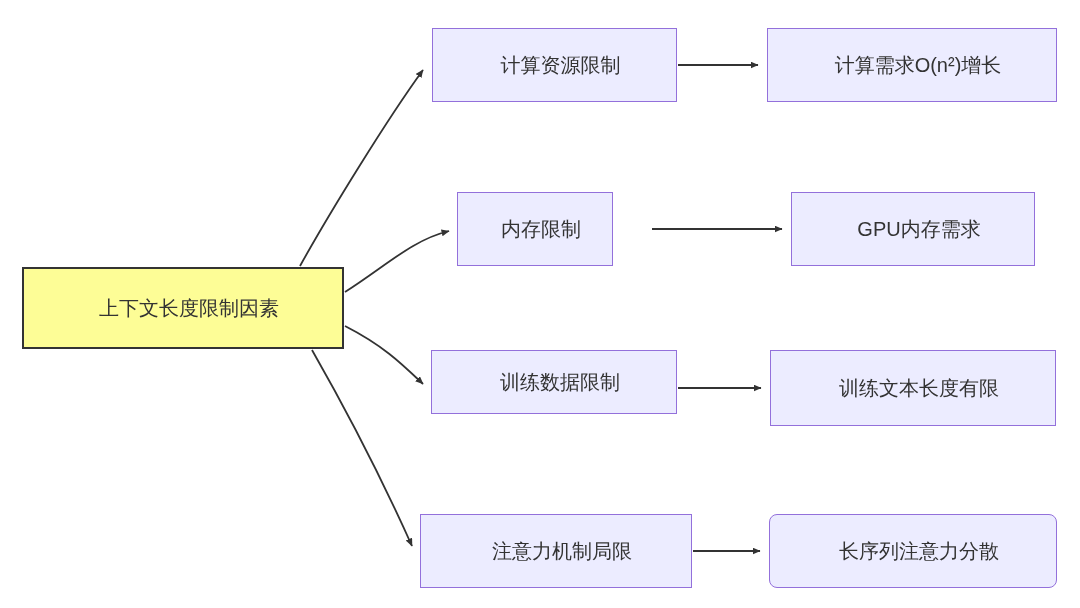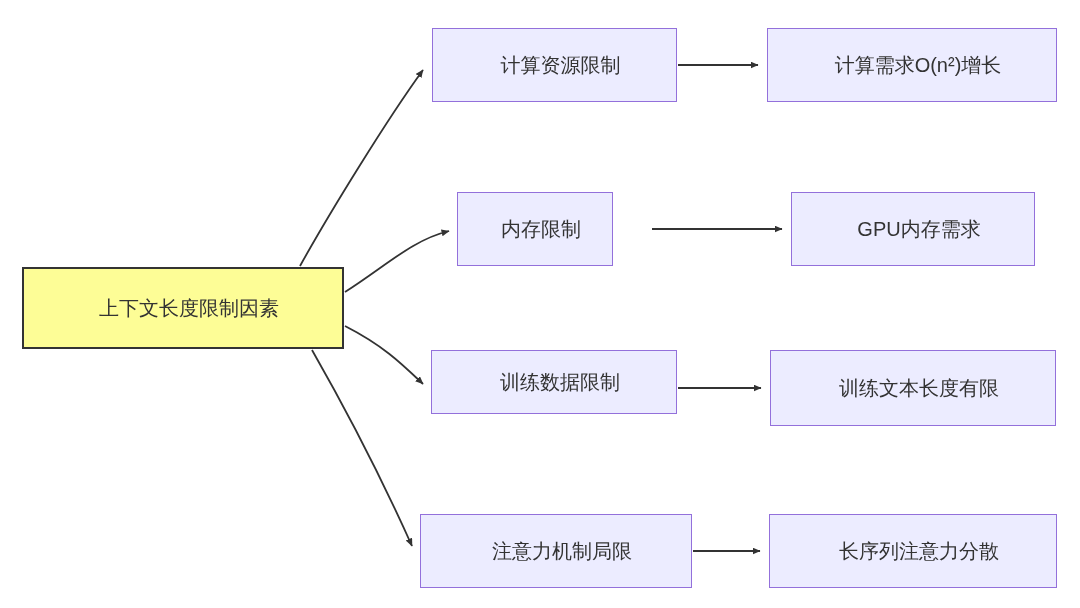--- a/index.html
+++ b/index.html
@@ -50,21 +50,21 @@
   }
   
   .n-root   {left:22px;  top:267px; width:322px; height:82px;text-align:right;}
   .n-c0     {left:432px; top:28px;  width:245px; height:74px;}
   .n-e0     {left:767px; top:28px;  width:290px; height:74px;}
   .n-c1     {left:457px; top:192px; width:156px; height:74px;}
   .n-e1     {left:791px; top:192px; width:244px; height:74px;}
   .n-c2     {left:431px; top:350px; width:246px; height:64px;}
   .n-e2     {left:770px; top:350px; width:286px; height:76px;}
   .n-c3     {left:420px; top:514px; width:272px; height:74px;}
-  .n-e3     {left:769px; top:514px; width:288px; height:74px;}
+  .n-e3     {left:769px; top:514px; width:288px; height:74px;border-radius:8px;}
 </style>
 </head>
 <body>
 
 <div class="canvas">
 
   <svg class="edges" width="1080" height="608" viewBox="0 0 1080 608" xmlns="http://www.w3.org/2000/svg">
     <defs>
       <marker id="arrow" markerWidth="9" markerHeight="8" refX="7.5" refY="3.5" orient="auto" markerUnits="userSpaceOnUse">
         <path d="M0,0 L8,3.5 L0,7 Z" fill="#333333"></path>

